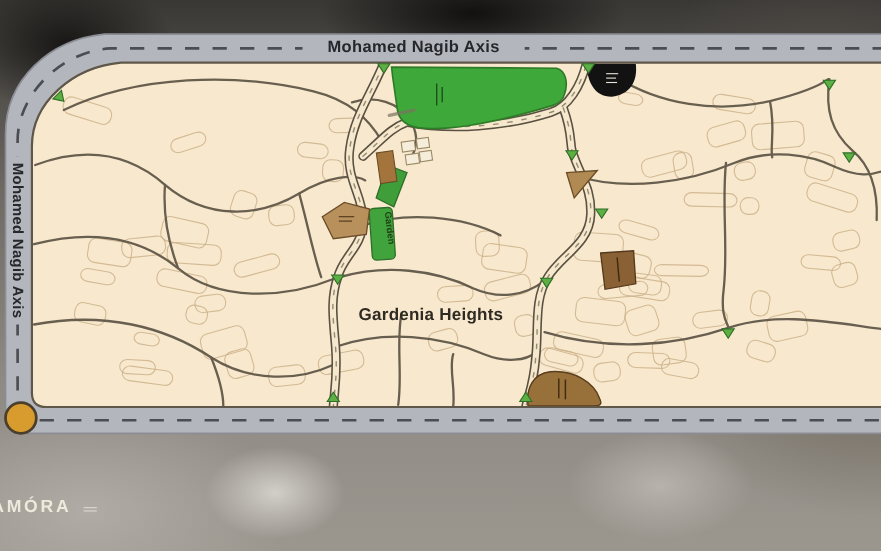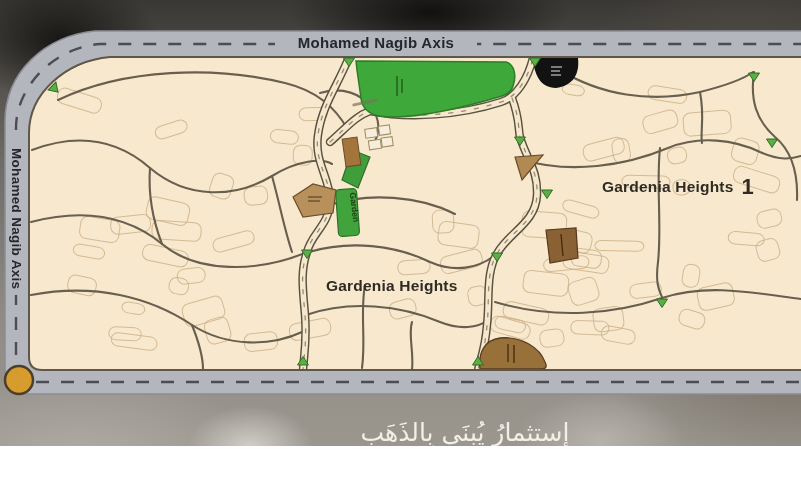--- a/index.html
+++ b/index.html
@@ -1,16 +1,16 @@
 <!DOCTYPE html>
 <html><head>
 <meta charset="utf-8">
 <style>
   html,body{margin:0;padding:0;}
-  .stage{position:relative;width:801px;height:446px;overflow:hidden;
+  .stage{position:relative;width:801px;height:501px;overflow:hidden;
     font-family:"Liberation Sans",sans-serif;
     background:
       radial-gradient(140px 90px at 60px 40px, #181715 0%, rgba(24,23,21,0) 70%),
       radial-gradient(200px 70px at 430px 12px, #121110 0%, rgba(18,17,16,0) 70%),
       radial-gradient(220px 120px at 745px 55px, #4e4a45 0%, rgba(78,74,69,0) 70%),
       radial-gradient(90px 60px at 250px 448px, #d2cfc9 0%, rgba(210,207,201,0) 70%),
       radial-gradient(120px 70px at 600px 442px, #b7b3ac 0%, rgba(183,179,172,0) 70%),
       radial-gradient(260px 140px at 80px 465px, #b0aca5 0%, rgba(176,172,165,0) 70%),
       radial-gradient(300px 200px at 795px 330px, #6f675c 0%, rgba(111,103,92,0) 70%),
       linear-gradient(180deg,#3a3835 0%,#6e6a64 35%,#8f8b84 70%,#9b978f 100%);
@@ -215,26 +215,22 @@
       <path d="M -5.5,0 L 5.5,0 L 0,8.5 Z" transform="translate(754,73)"></path>
       <path d="M -5.5,0 L 5.5,0 L 0,8.5 Z" transform="translate(772,139)"></path>
       <path d="M -5.5,0 L 5.5,0 L 0,8.5 Z" transform="translate(547,190)"></path>
       <path d="M -5.5,0 L 5.5,0 L 0,8.5 Z" transform="translate(662,299)"></path>
     </g>
   </svg>
 
   <div class="overlay axis-label top">Mohamed Nagib Axis</div>
   <div class="overlay axis-label left">Mohamed Nagib Axis</div>
 
-  <div class="overlay district gh1">
-    <span>Gardenia Heights</span><span class="num">1</span>
-  </div>
   <div class="overlay district ghc">
     <span>Gardenia Heights</span><span class="num"></span>
   </div>
 
   <div class="overlay brand">AMÓRA</div>
   <div class="brand-sub">
       <i></i>
       <i></i>
     </div>
-  <div class="overlay tagline">إستثمارُ يُبنَى بِالذَهَبِ</div>
 </div>
 
 </body></html>

